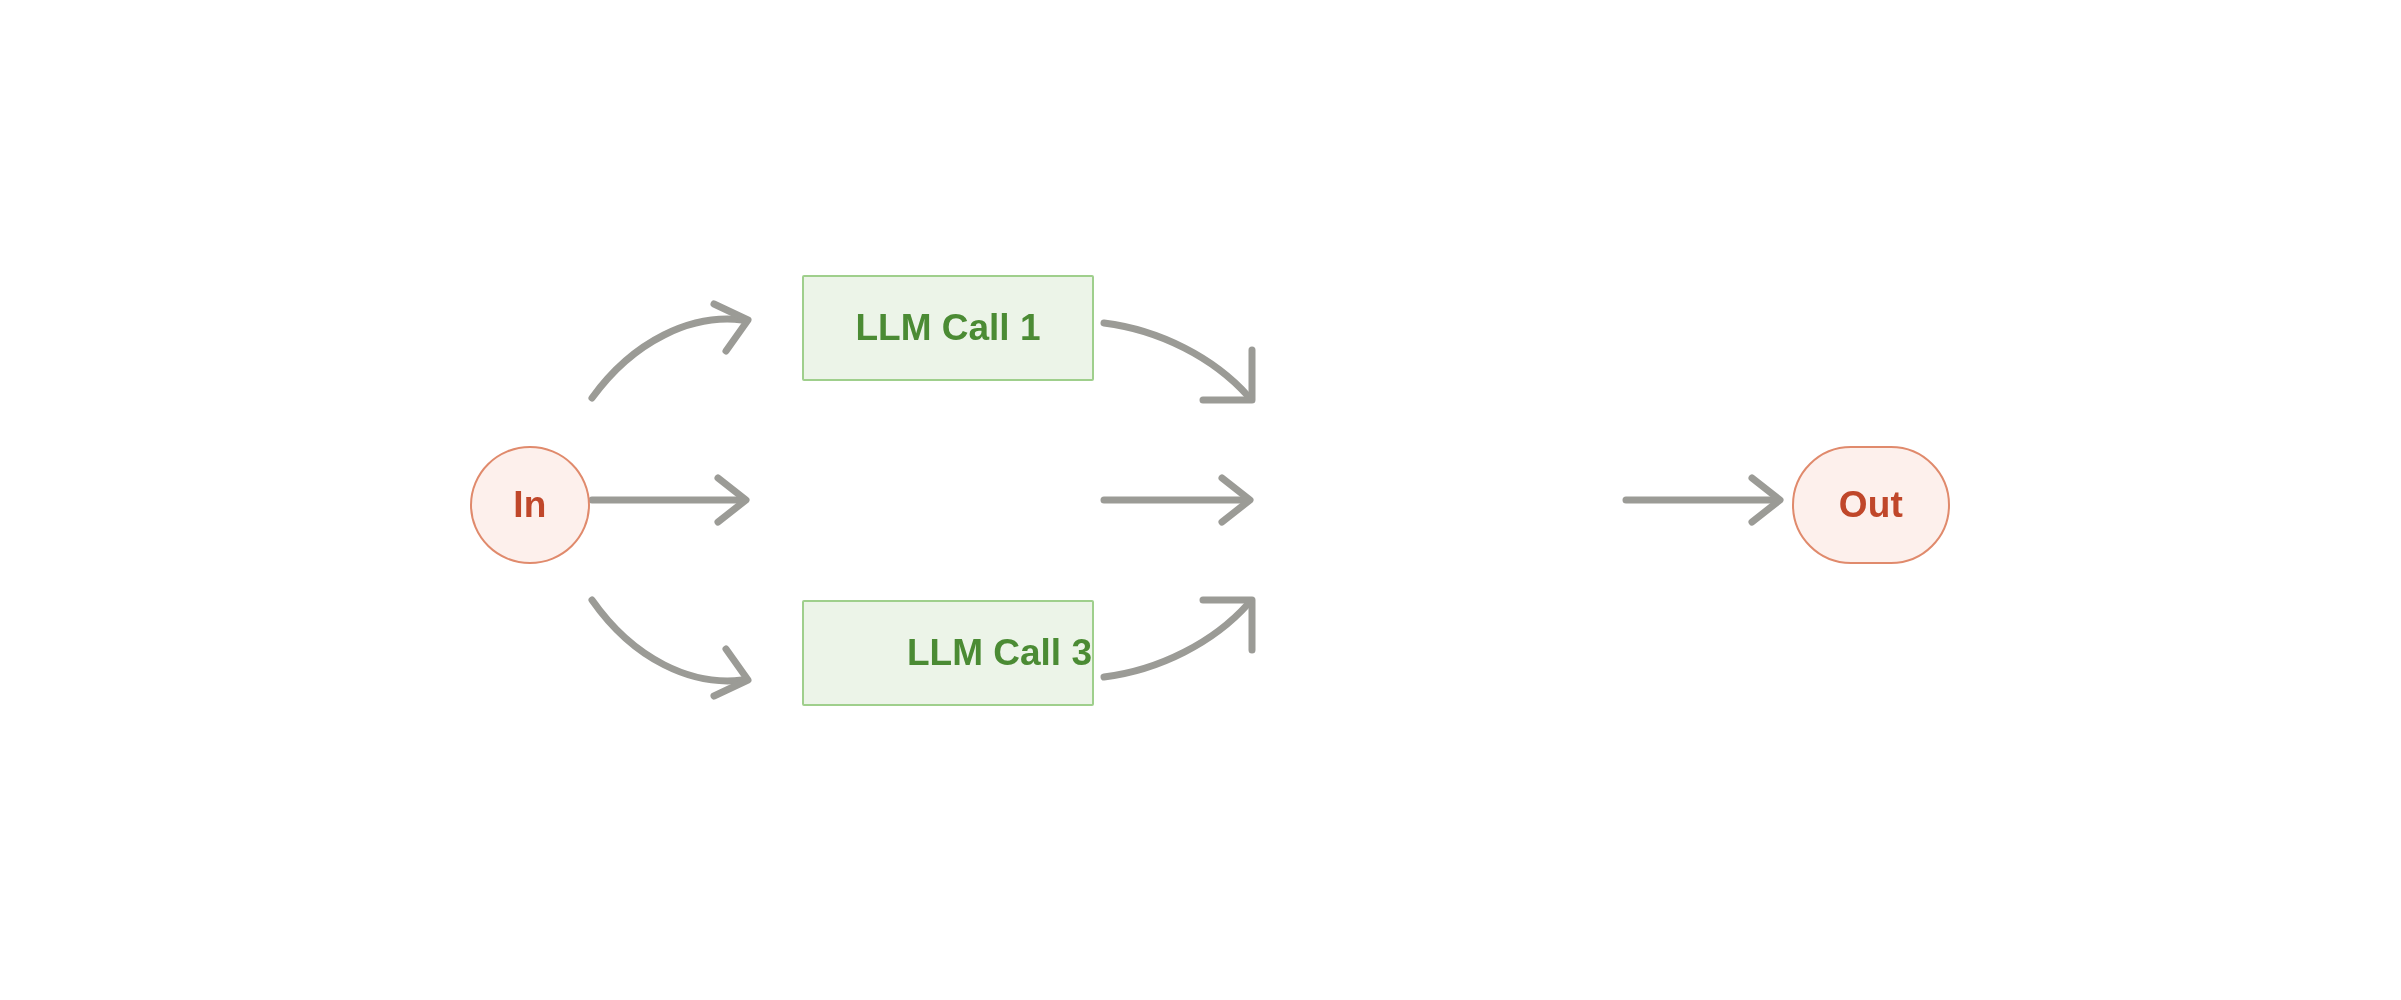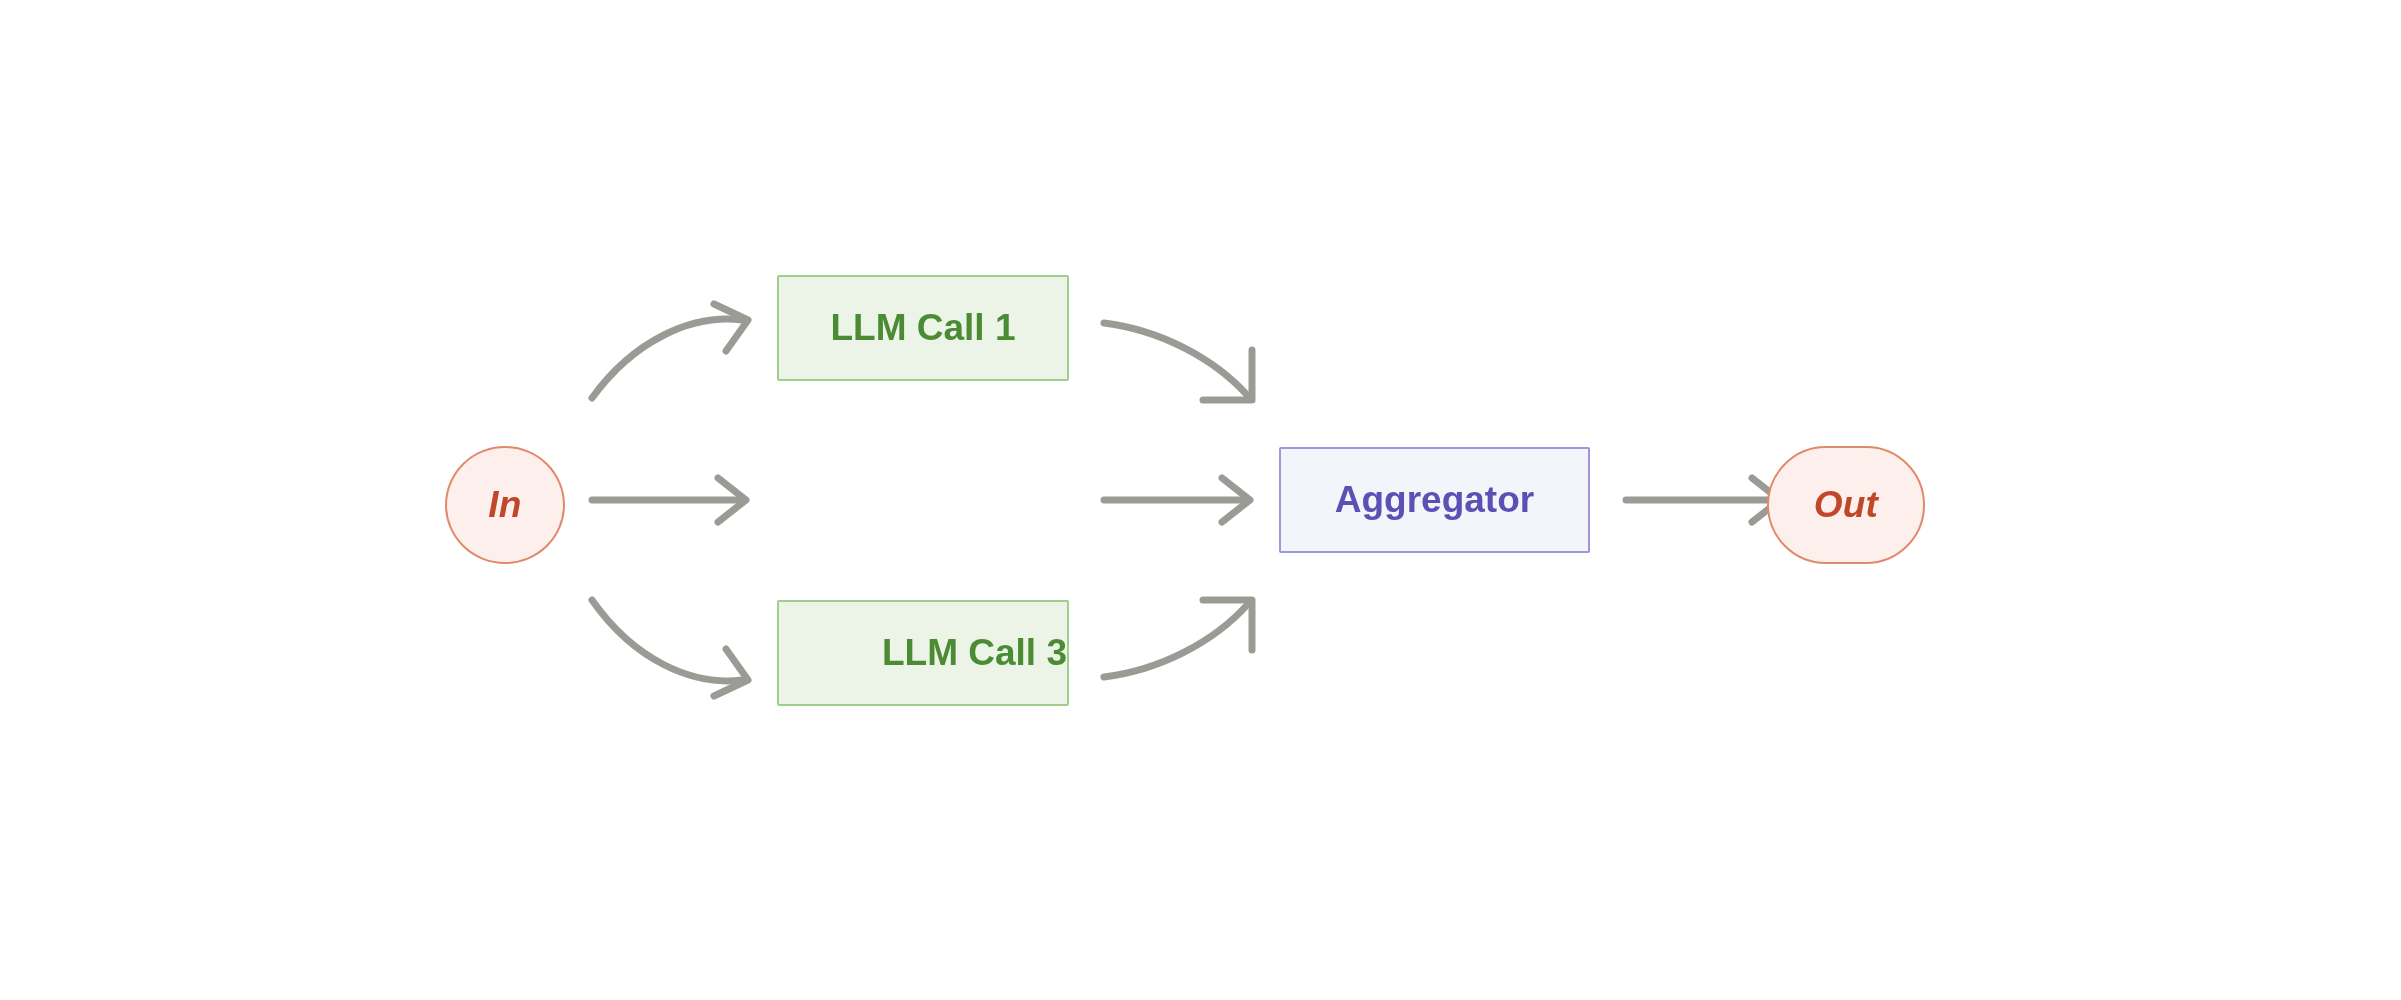--- a/index.html
+++ b/index.html
@@ -26,29 +26,29 @@
     pointer-events: none;
   }
   .node {
     position: absolute;
     display: flex;
     align-items: center;
     justify-content: center;
     text-align: center;
     white-space: nowrap;
     user-select: none;
+    margin-left: 25px;
   }
   
   .node-terminal {
     background: #fdf0ec;
     border: 2px solid #e08a6c;
     color: #c0472a;
     font-weight: 700;
     letter-spacing: 0.2px;
-    font-style: italic;
   }
   .node-in {
     left: 445px;
     top: 446px;
     width: 120px;
     height: 118px;
     border-radius: 50%;
     font-size: 37px;
   }
   .node-out {
@@ -139,21 +139,18 @@
 
   <div class="node node-process node-llm-1">
     <span>LLM Call 1</span>
   </div>
 
 
   <div class="node node-process node-llm-3">
     <span>LLM Call 3</span>
   </div>
 
-  <div class="node node-aggregator">
-    <span>Aggregator</span>
-  </div>
 
   <div class="node node-terminal node-out">
     <span>Out</span>
   </div>
 
 </div>
 
 </body></html>

